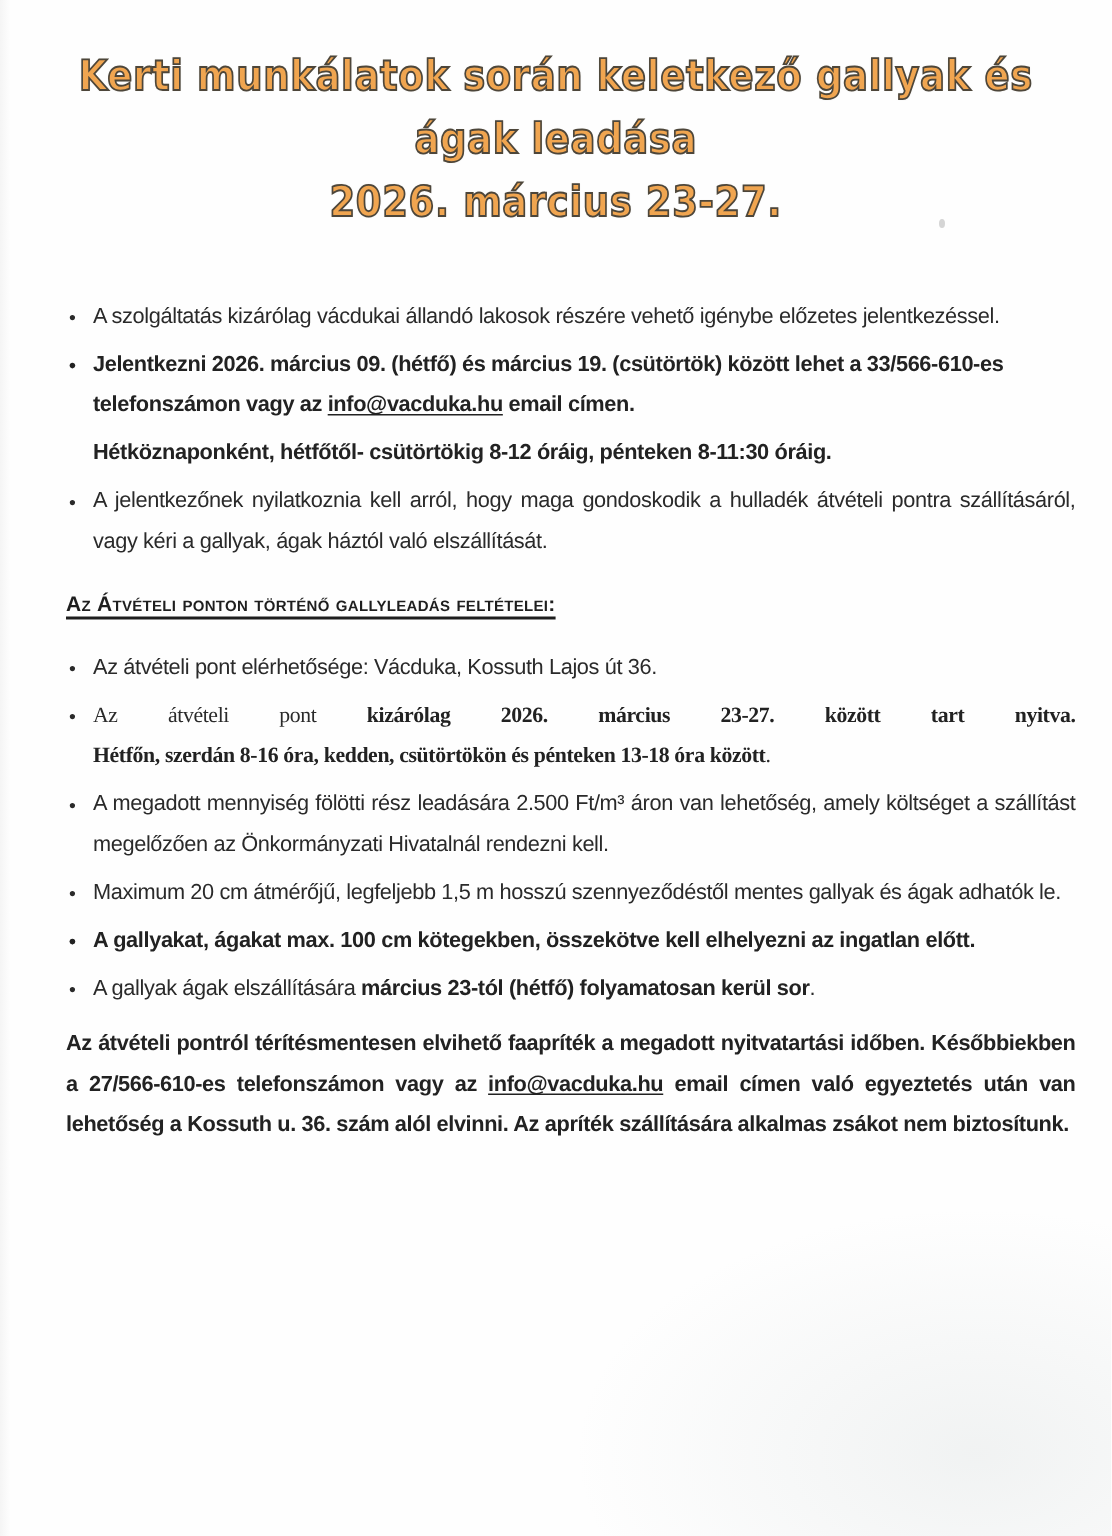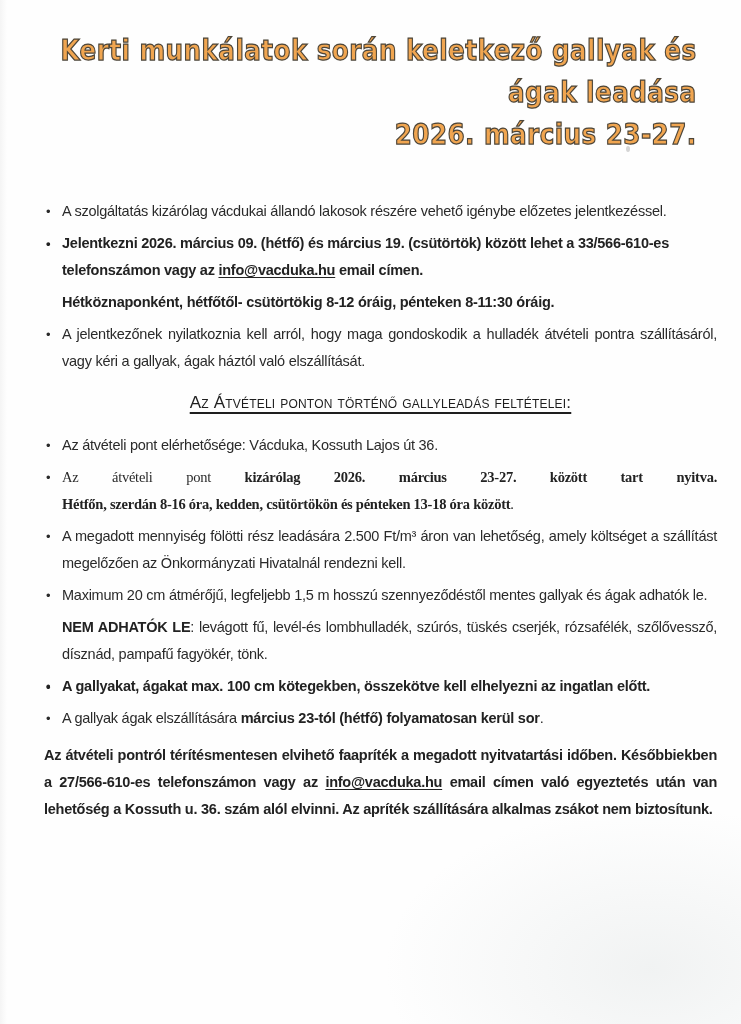--- a/index.html
+++ b/index.html
@@ -30,21 +30,21 @@
   }
   .scan-speck {
     position: absolute; left: 626px; top: 146px; width: 4px; height: 6px;
     background: rgba(90,90,90,0.25); border-radius: 50%;
     pointer-events: none;
   }
 
   
   .doc-title {
     margin: 30px 0 0 0;
-    text-align: right;
+    text-align: center;
     font-family: "DejaVu Sans", sans-serif;
     font-weight: bold;
     font-size: 28px;
     line-height: 42px;
     color: #f0a550;
     -webkit-text-stroke: 1.25px #4d463a;
     text-shadow: 0 0 1px rgba(77,70,58,0.5);
     letter-spacing: 0.5px;
   }
   .t-line {
@@ -69,23 +69,22 @@
   }
   .cont { padding-left: 18px; }   
   .b { font-weight: bold; color: #222; }
   .justify { text-align: justify; }
   .u { text-decoration: underline; text-underline-offset: 2px; text-decoration-thickness: 1px; }
   .line { display: block; font-family: Liberation Serif, serif; }
   .line-stretch { text-align: justify; text-align-last: justify; }
 
   .sec-heading {
     margin: 14px 0 16px 0;
-    text-align: center;
-    font-size: 17px;
-    font-weight: normal;
+    font-size: 14px;
+    font-weight: bold;
     font-variant: small-caps;
     letter-spacing: 0.2px;
     color: #1e1e1e;
     text-decoration: underline;
     text-decoration-thickness: 1.5px;
     text-underline-offset: 4px;
   }
 
   .footer-para {
     margin-top: 10px !important;
@@ -143,23 +142,20 @@
       <span class="dot">•</span>
     </p>
 
     <p class="cont justify">A megadott mennyiség fölötti rész leadására 2.500 Ft/m³ áron van lehetőség, amely költséget a szállítást megelőzően az Önkormányzati Hivatalnál rendezni kell.</p>
 
     <p class="bullet justify">
       <span class="dot">•</span>
       <span>Maximum 20 cm átmérőjű, legfeljebb 1,5 m hosszú szennyeződéstől mentes gallyak és ágak adhatók le.</span>
     </p>
 
-    <p class="cont justify">
-      <span class="b">NEM ADHATÓK LE</span><span>: levágott fű, levél-és lombhulladék, szúrós, tüskés cserjék, rózsafélék, szőlővessző, dísznád, pampafű fagyökér, tönk.</span>
-    </p>
 
 
     <p class="bullet justify">
       <span class="dot">•</span>
     </p>
 
     <p class="bullet b">
       <span class="dot">•</span>
       <span>A gallyakat, ágakat max. 100 cm kötegekben, összekötve kell elhelyezni az ingatlan előtt.</span>
     </p>

